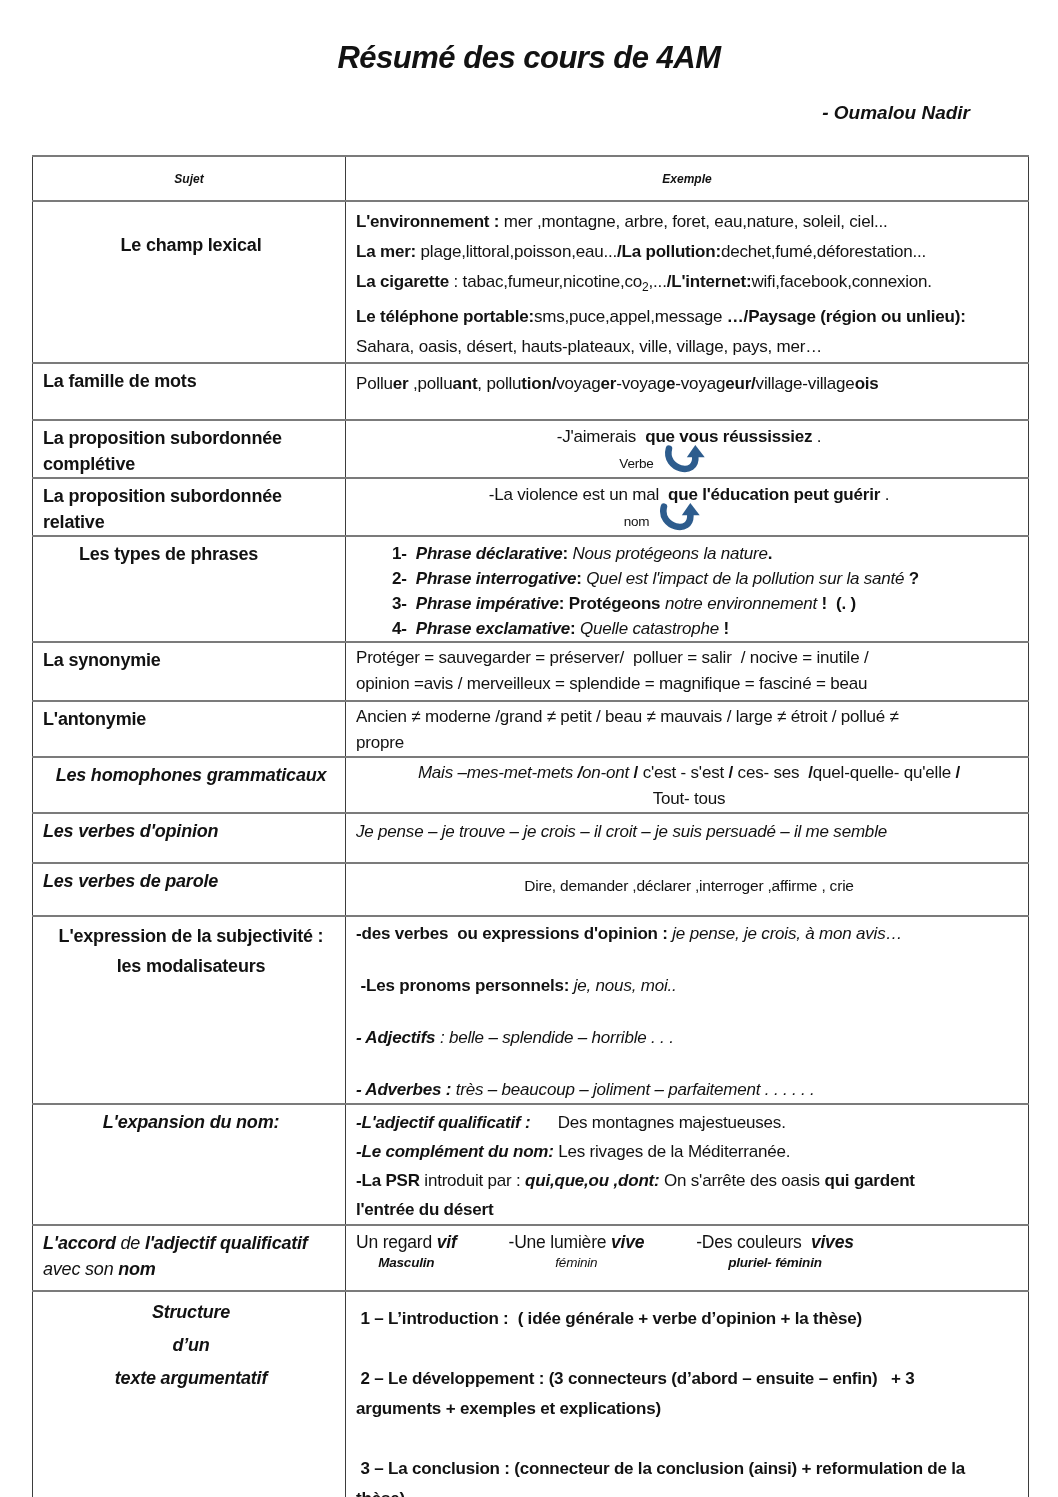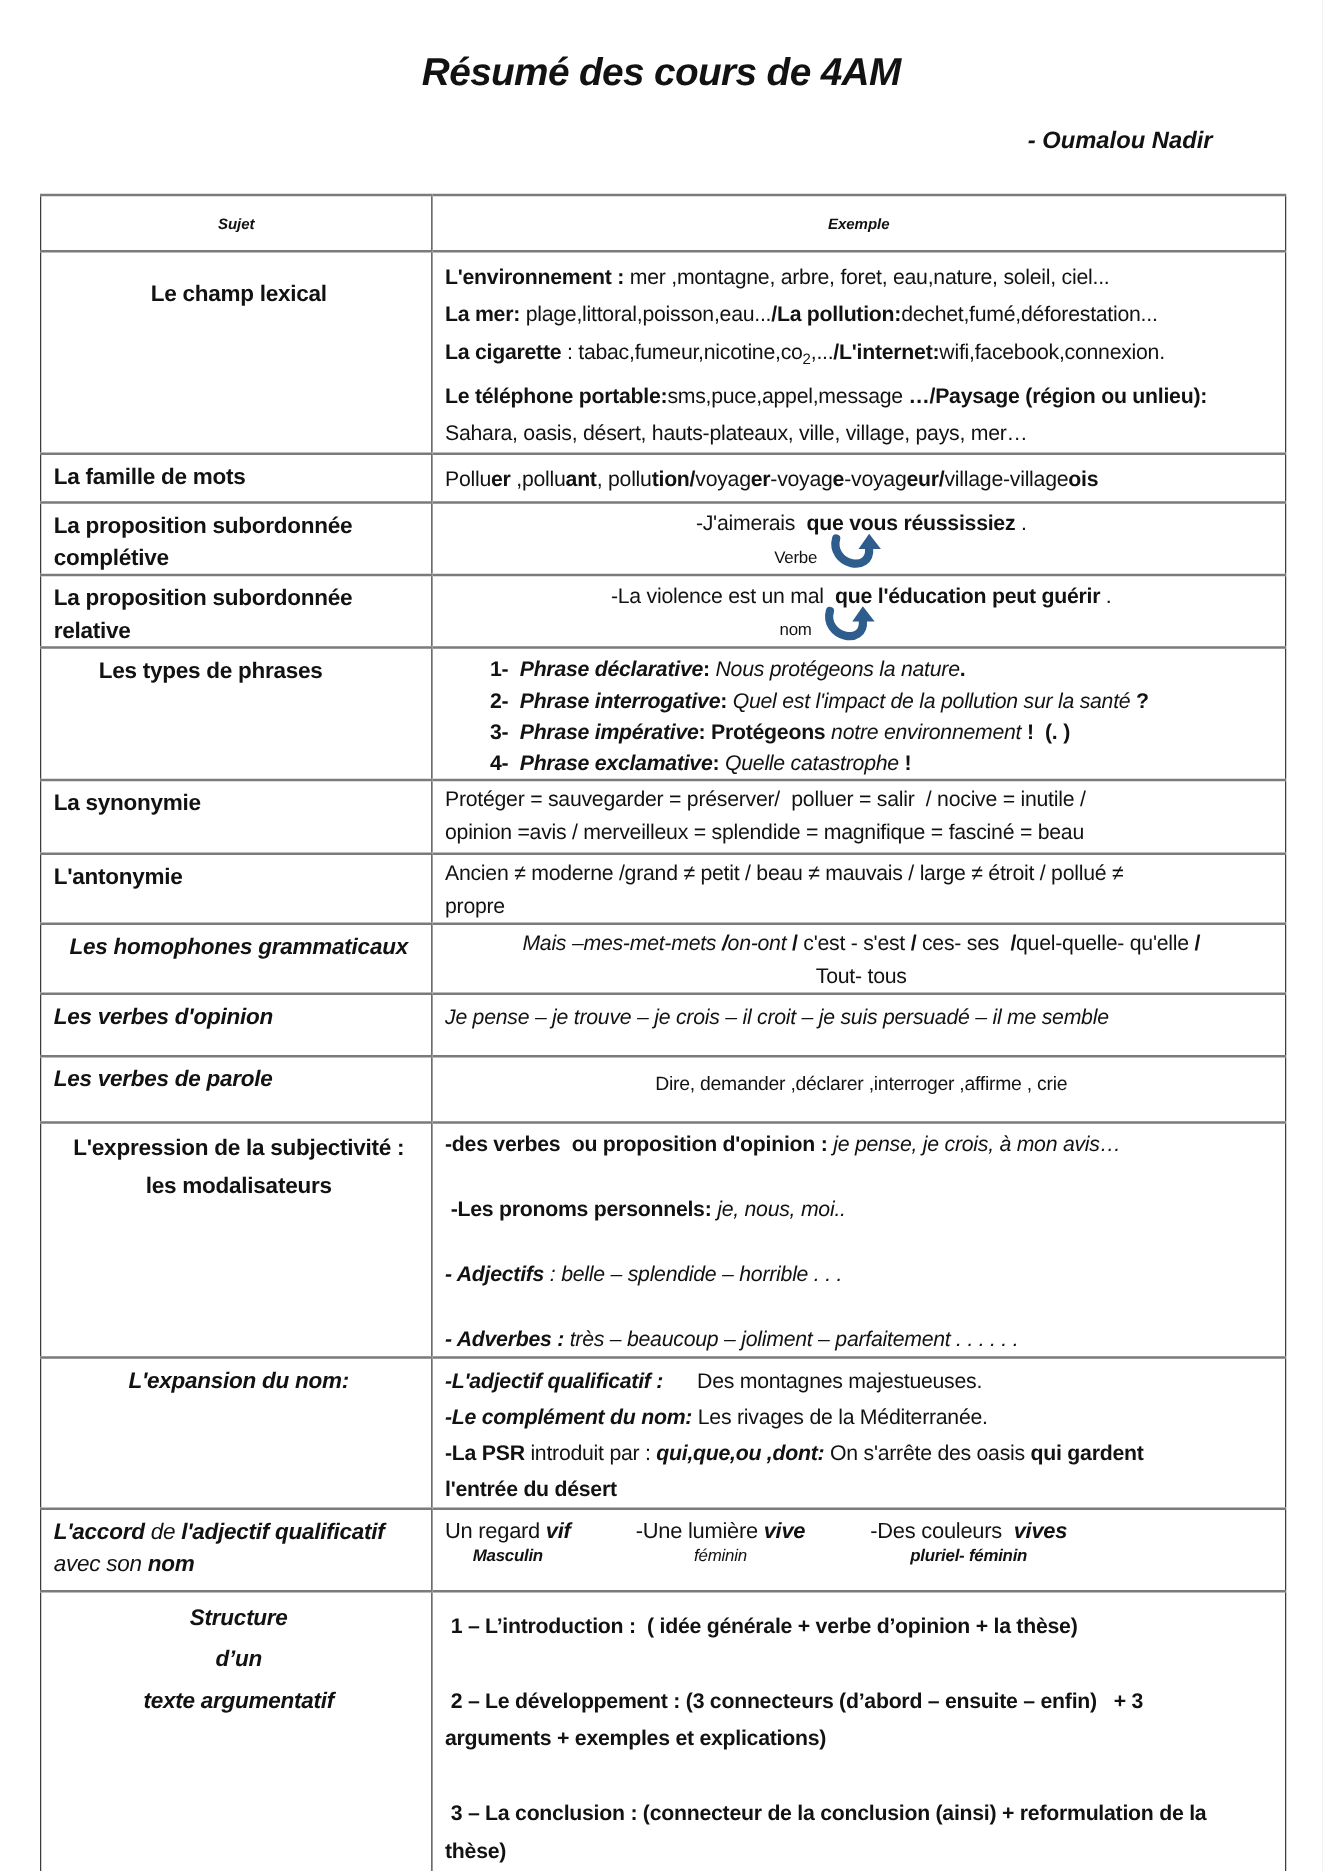--- a/index.html
+++ b/index.html
@@ -30,21 +30,21 @@
     border-top:2px solid var(--bgray); border-bottom:2px solid var(--bgray);
     vertical-align:top; overflow:visible;
   }
   thead tr{height:45px;}
   th{
     font-size:12px; font-weight:bold; font-style:italic;
     text-align:center; vertical-align:middle !important; padding:0;
   }
   
   #tbody tr:nth-child(1){height:158px;}
-  #tbody tr:nth-child(2){height:39px;}
+  #tbody tr:nth-child(2){height:57px;}
   #tbody tr:nth-child(3){height:55px;}
   #tbody tr:nth-child(4){height:52px;}
   #tbody tr:nth-child(5){height:105px;}
   #tbody tr:nth-child(6){height:59px;}
   #tbody tr:nth-child(7){height:52px;}
   #tbody tr:nth-child(8){height:54px;text-align:center;}
   #tbody tr:nth-child(9){height:50px;}
   #tbody tr:nth-child(10){height:53px;}
   #tbody tr:nth-child(11){height:187px;}
   #tbody tr:nth-child(12){height:120px;}
@@ -60,21 +60,21 @@
   .align-center{text-align:center;}
   td.v-middle{vertical-align:middle;}
   .line{white-space:pre-wrap; min-height:1em;}
   .seg.b{font-weight:bold;}
   .seg.it{font-style:italic;}
   .seg.u{text-underline-offset:3px; text-decoration-thickness:1.5px;}
   .seg.sm{font-size:13.5px;}
   .seg.sub{vertical-align:sub; font-size:12px;}
 
   
-  .row-champ-lexical .subject-cell{padding-top:20px;}
+  .row-champ-lexical .subject-cell{padding-top:30px;}
   .row-champ-lexical .example-cell{line-height:30px; padding-top:5px;}
   .row-famille-de-mots .example-cell{padding-top:7px;}
   .row-proposition-completive .example-cell,
   .row-proposition-relative .example-cell{padding-top:3px;}
   .row-types-de-phrases .example-cell{line-height:25px; padding-top:4px;}
   .row-types-de-phrases .line{padding-left:36px;}
   .row-synonymie .example-cell,
   .row-antonymie .example-cell,
   .row-homophones .example-cell{line-height:26px; padding-top:2px;}
   .row-verbes-opinion .example-cell{padding-top:5px;}
@@ -218,21 +218,21 @@
           <td class="example-cell">
             <div class="line"><span class="seg">Dire, demander ,déclarer ,interroger ,affirme , crie</span></div>
           </td>
         </tr>
         <tr class="row-subjectivite">
           <td class="subject-cell align-center v-middle">
             <div class="line"><span class="seg b">L'expression de la subjectivité :</span></div>
             <div class="line"><span class="seg b">les modalisateurs</span></div>
           </td>
           <td class="example-cell">
-            <div class="line"><span class="seg b">-des verbes  ou proposition d'opinion : </span><span class="seg it">je pense, je crois, à mon avis…</span></div>
+            <div class="line"><span class="seg b">-des verbes  ou expressions d'opinion : </span><span class="seg it">je pense, je crois, à mon avis…</span></div>
             <div class="line">&nbsp;</div>
             <div class="line"><span class="seg b"> -Les pronoms personnels: </span><span class="seg it">je, nous, moi..</span></div>
             <div class="line">&nbsp;</div>
             <div class="line"><span class="seg b it">- Adjectifs</span><span class="seg it"> : </span><span class="seg it">belle – splendide – horrible . . .</span></div>
             <div class="line">&nbsp;</div>
             <div class="line"><span class="seg b it">- Adverbes : </span><span class="seg it">très – beaucoup – joliment – parfaitement . . . . . .</span></div>
           </td>
         </tr>
         <tr class="row-expansion-du-nom">
           <td class="subject-cell align-center v-middle">

